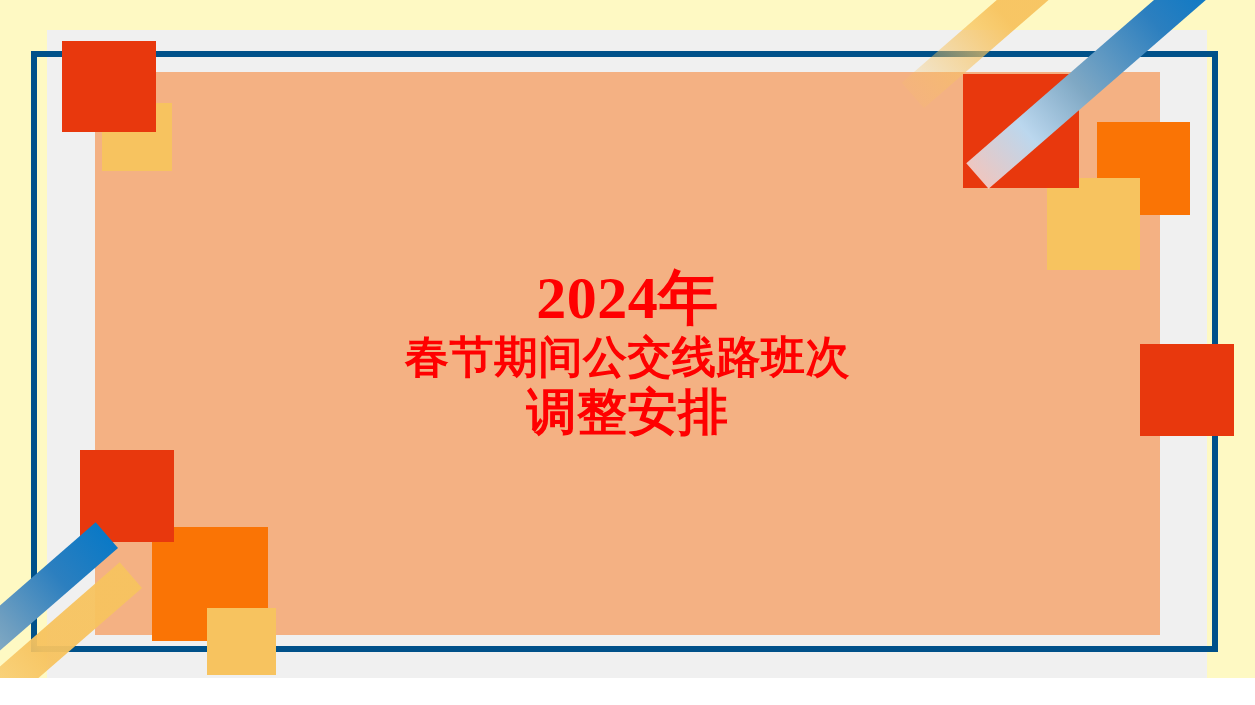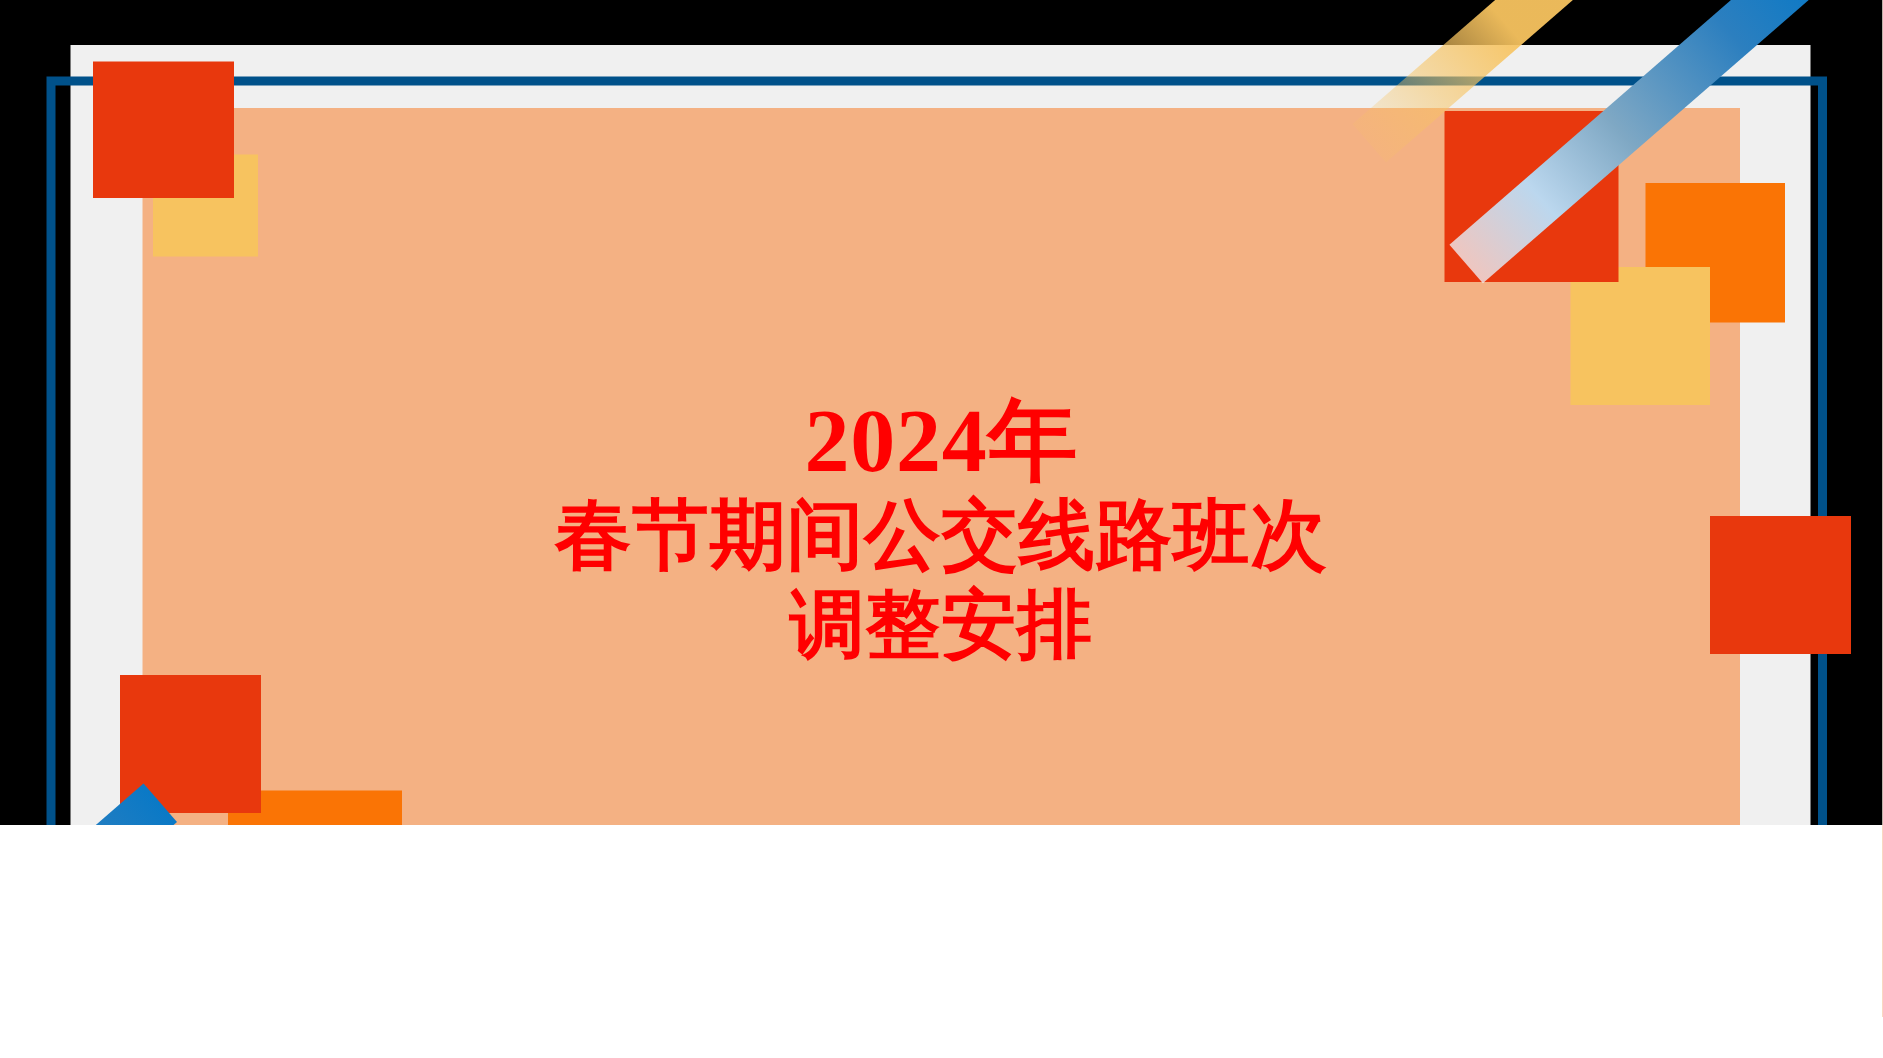--- a/index.html
+++ b/index.html
@@ -8,23 +8,23 @@
     padding: 0;
     background: #ffffff;
   }
   body {
     font-family: "Liberation Sans", "DejaVu Sans", sans-serif;
   }
 
   #slide {
     position: relative;
     width: 1255px;
-    height: 550px;
+    height: 678px;
     overflow: hidden;
-    background: #000000;
+    background: #fef9c3;
   }
 
   
   .white-frame {
     position: absolute;
     left: 47px;
     top: 30px;
     width: 1160px;
     height: 650px;
     background: #F0F0F0;
@@ -132,21 +132,21 @@
     color: #FF0000;
     font-family: "Liberation Serif", "DejaVu Serif", serif;
     font-weight: bold;
     font-size: 62px;
     line-height: 1.15;
     letter-spacing: 0.5px;
     white-space: nowrap;
     text-align: center;
   }
   .title-line.l1 { font-size: 60px; }
-  .title-line.l2 { font-size: 51px; }
+  .title-line.l2 { font-size: 44px; }
   .title-line.l3 { font-size: 50px; }
 </style>
 </head>
 <body>
 
 <div id="slide">
 
   <div class="white-frame"></div>
   <div class="white-frame-inner"></div>
   <div class="blue-frame"></div>

